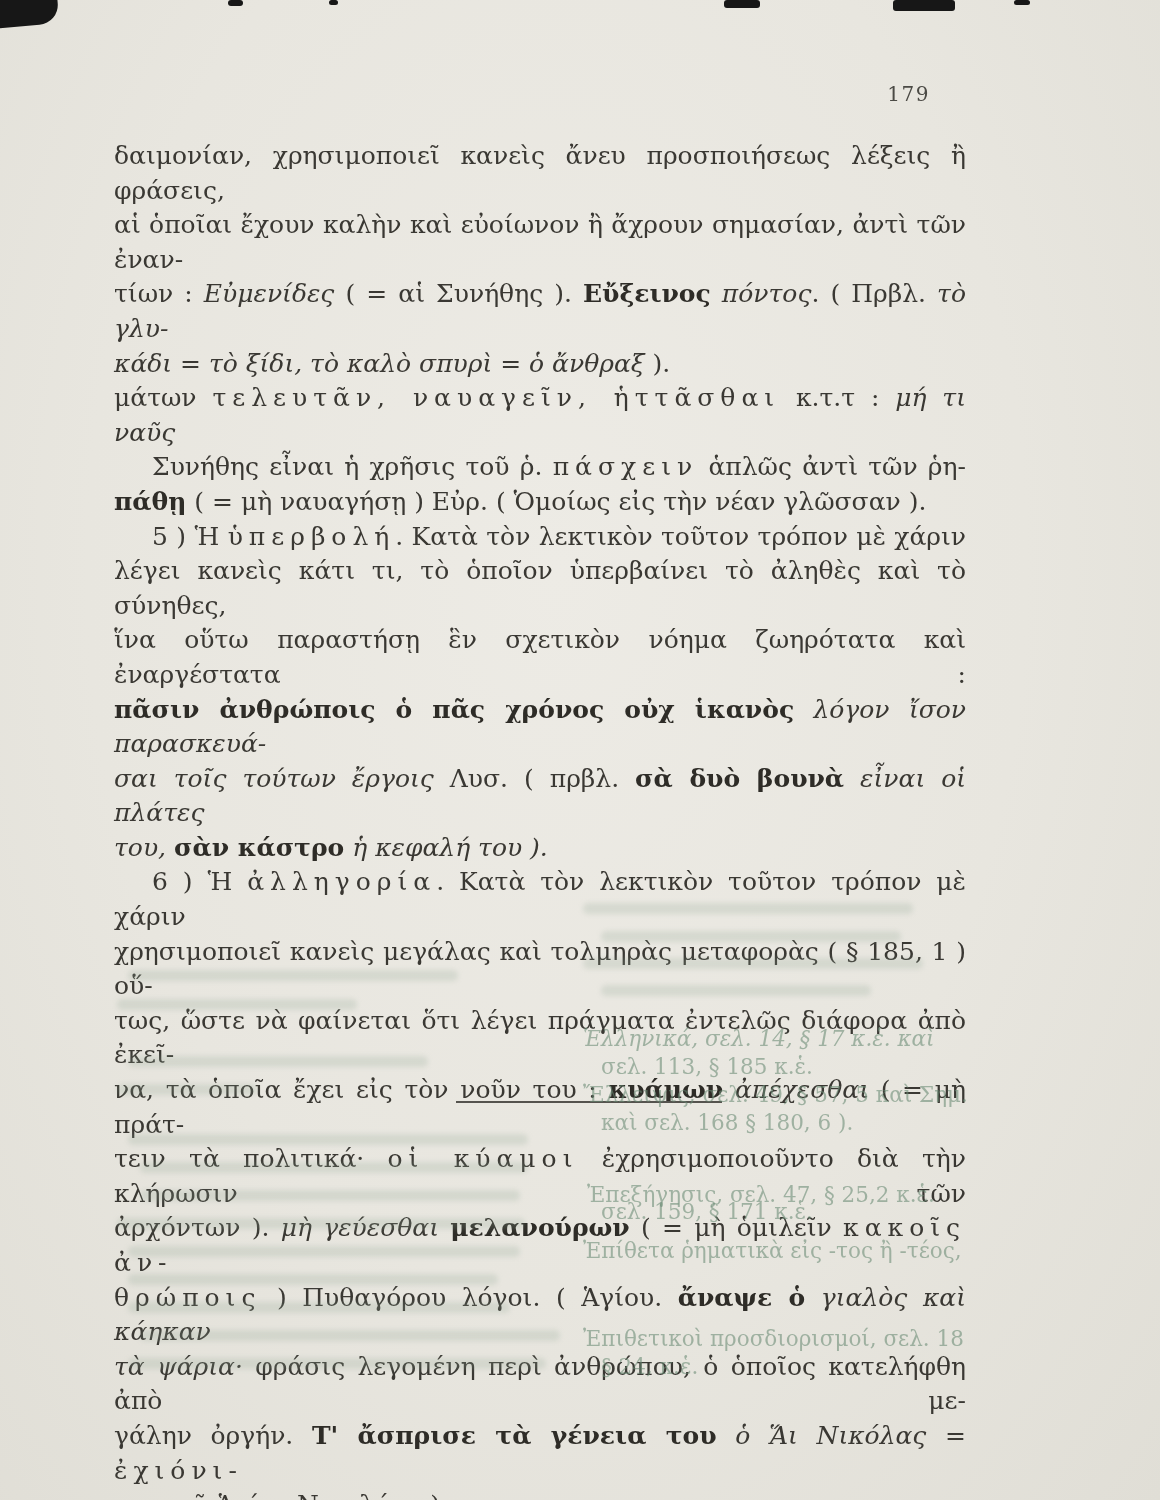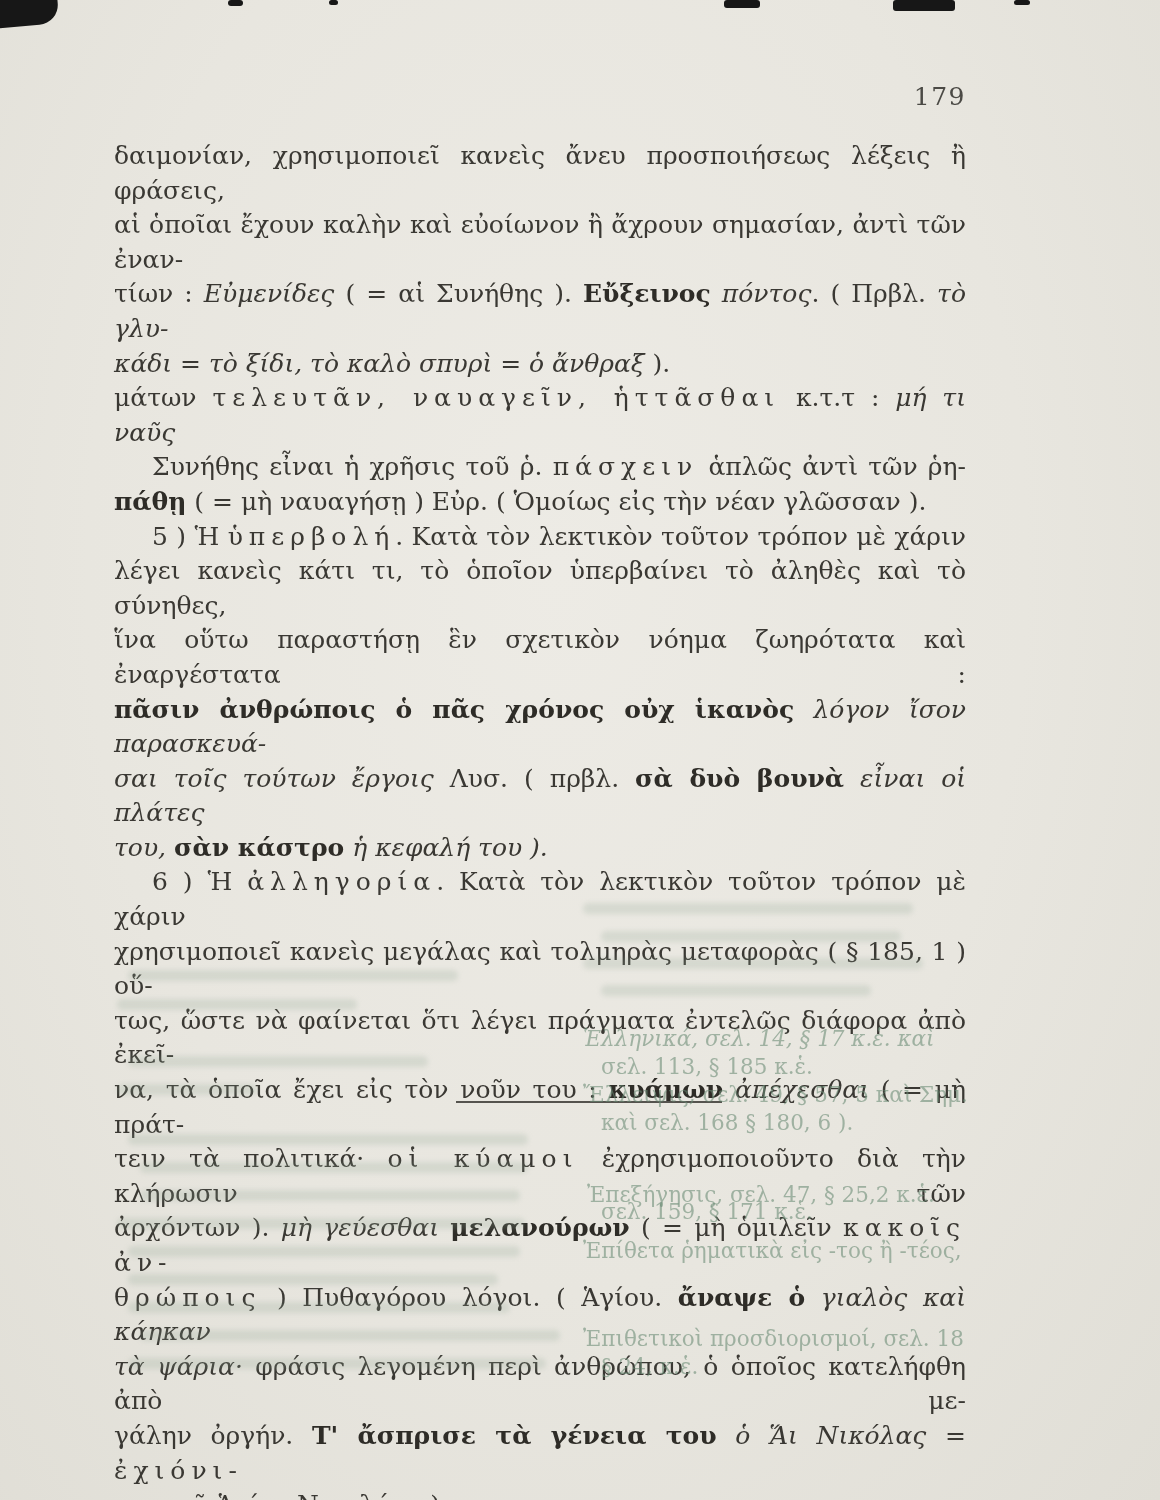--- a/index.html
+++ b/index.html
@@ -8,22 +8,22 @@
     font-family:"DejaVu Serif", serif;
     background:#e8e6e0;
     position:relative;
     overflow:hidden;
   }
   .page {
     position:absolute; inset:0;
     background: radial-gradient(ellipse at 48% 38%, #edebe5 0%, #e8e6df 55%, #e0ded6 100%);
   }
   .page-number {
-    position:absolute; top:82px; left:860px; width:106px;
-    text-align:right; font-size:25px; color:#4b4a45; letter-spacing:1.5px;
+    position:absolute; top:82px; left:824px; width:106px;
+    text-align:right; font-size:20px; color:#4b4a45; letter-spacing:1.5px;
   }
   .text-block {
     position:absolute; left:114px; top:139px; width:852px;
     font-size:25px; color:#3a3833;
     text-rendering:optimizeLegibility;
   }
   .line {
     line-height:34.6px;
     text-align:justify;
     text-align-last:justify;

